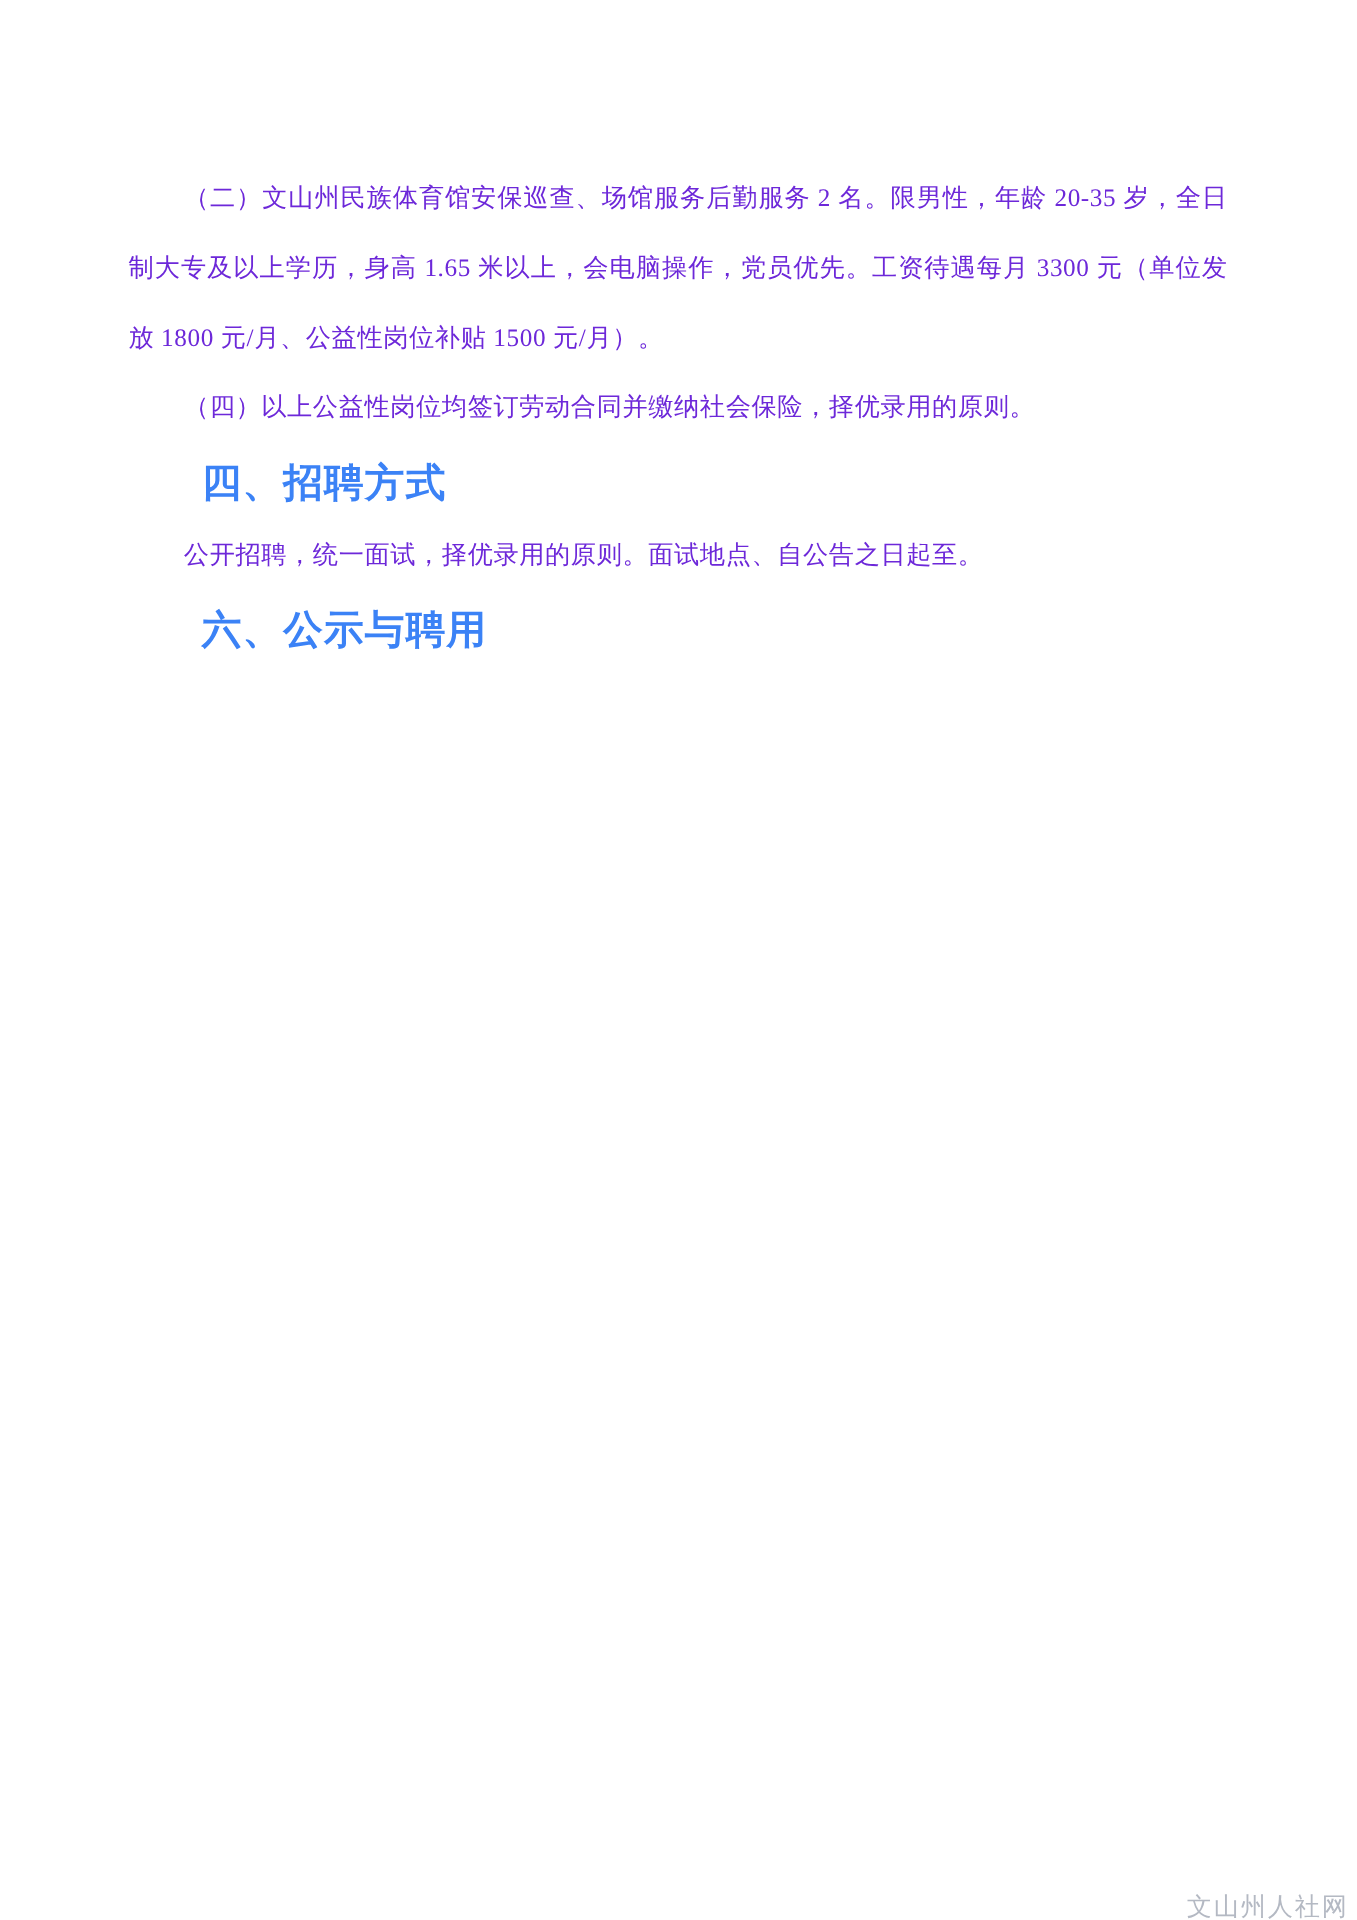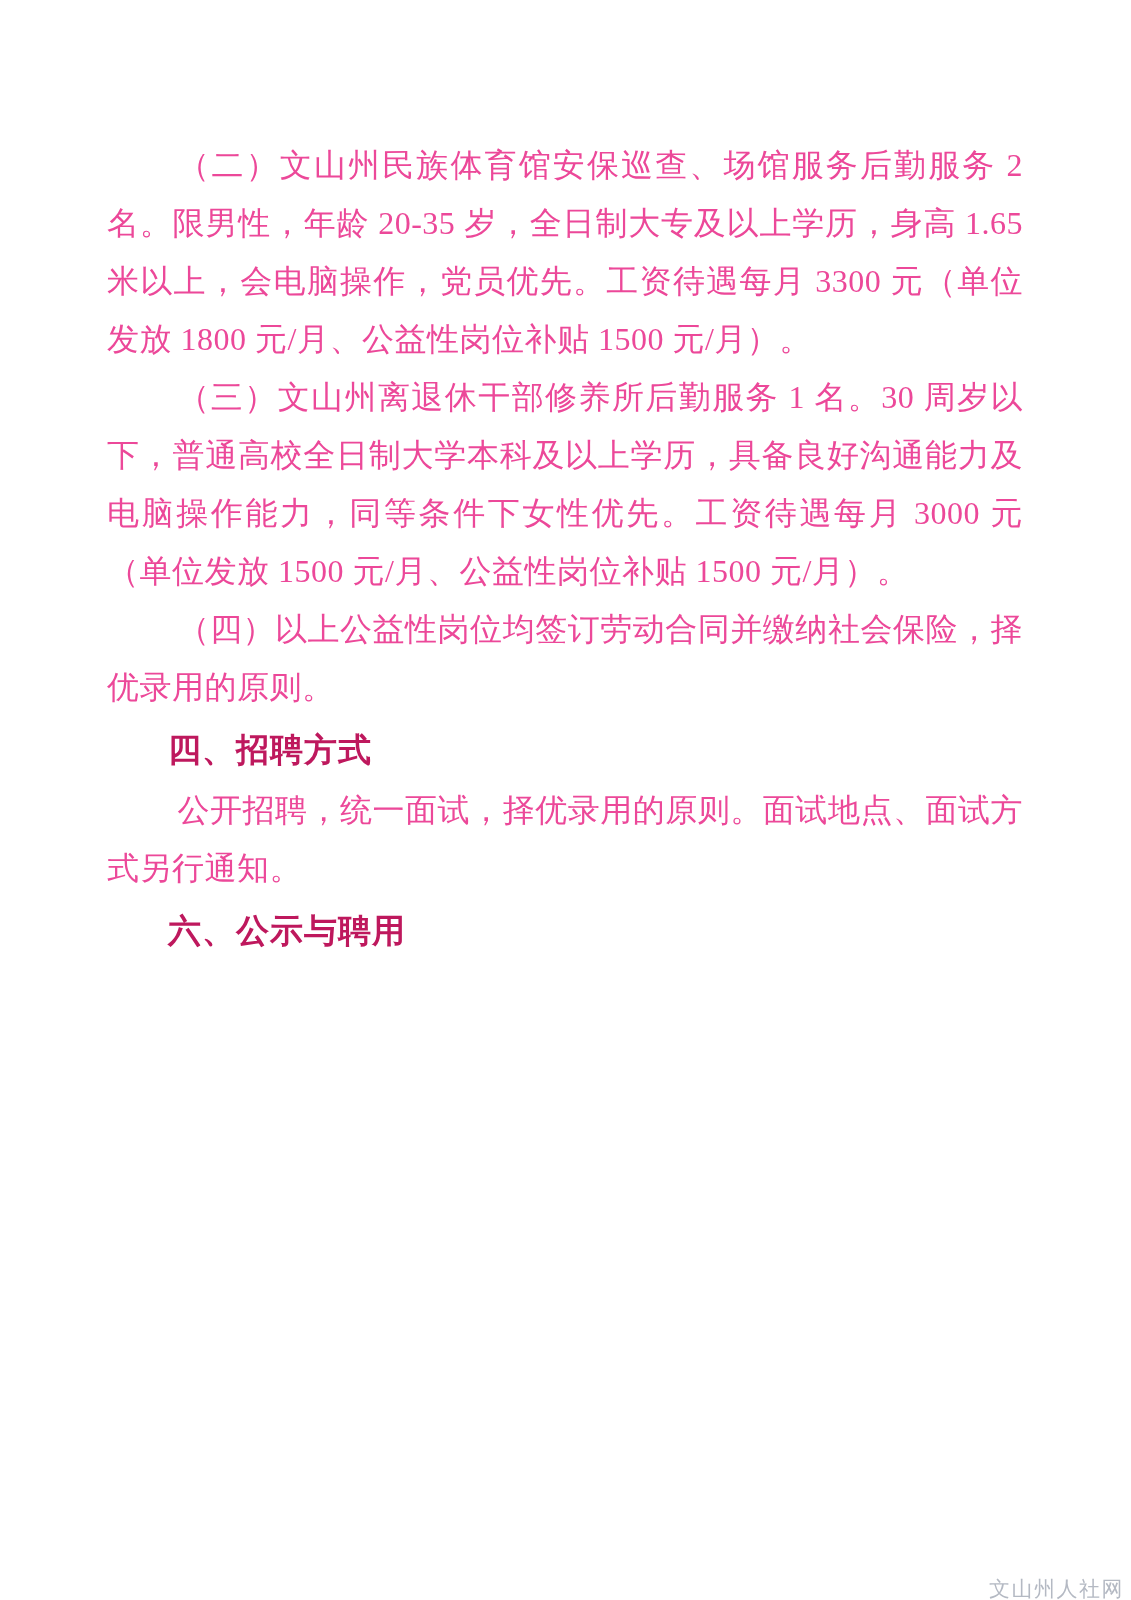--- a/index.html
+++ b/index.html
@@ -21,54 +21,53 @@
   }
   .content {
     position: absolute;
     left: 107px;
     top: 136px;
     width: 916px;
   }
   .para {
     margin: 0;
     font-family: "Liberation Serif", "DejaVu Serif", serif;
-    font-size: 32px;
+    font-size: 21px;
     line-height: 58px;
-    color: #ec4899;
+    color: #6d28d9;
     text-align: justify;
     text-indent: 2.2em;
     letter-spacing: 0.5px;
   }
   .heading {
     margin: 5px 0 2px 0;
     font-family: "Liberation Sans", "DejaVu Sans", sans-serif;
     font-weight: bold;
     font-size: 33px;
     line-height: 58px;
-    color: #be185d;
+    color: #3b82f6;
     text-indent: 1.85em;
     letter-spacing: 1px;
   }
   .watermark {
     position: absolute;
     right: 7px;
     bottom: -3px;
     font-family: "Liberation Serif", "DejaVu Serif", serif;
     font-size: 21px;
     line-height: 28px;
     color: #b4b9c3;
     letter-spacing: 1.5px;
   }
 </style>
 </head>
 <body>
 
 <div class="page">
   <div class="content">
     <p class="para">（二）文山州民族体育馆安保巡查、场馆服务后勤服务 2 名。限男性，年龄 20-35 岁，全日制大专及以上学历，身高 1.65 米以上，会电脑操作，党员优先。工资待遇每月 3300 元（单位发放 1800 元/月、公益性岗位补贴 1500 元/月）。</p>
-    <p class="para">（三）文山州离退休干部修养所后勤服务 1 名。30 周岁以下，普通高校全日制大学本科及以上学历，具备良好沟通能力及电脑操作能力，同等条件下女性优先。工资待遇每月 3000 元（单位发放 1500 元/月、公益性岗位补贴 1500 元/月）。</p>
     <p class="para">（四）以上公益性岗位均签订劳动合同并缴纳社会保险，择优录用的原则。</p>
     <h3 class="heading">四、招聘方式</h3>
-    <p class="para">公开招聘，统一面试，择优录用的原则。面试地点、面试方式另行通知。</p>
+    <p class="para">公开招聘，统一面试，择优录用的原则。面试地点、自公告之日起至。</p>
     <h3 class="heading">六、公示与聘用</h3>
   </div>
   <div class="watermark">文山州人社网</div>
 </div>
 
 </body></html>

